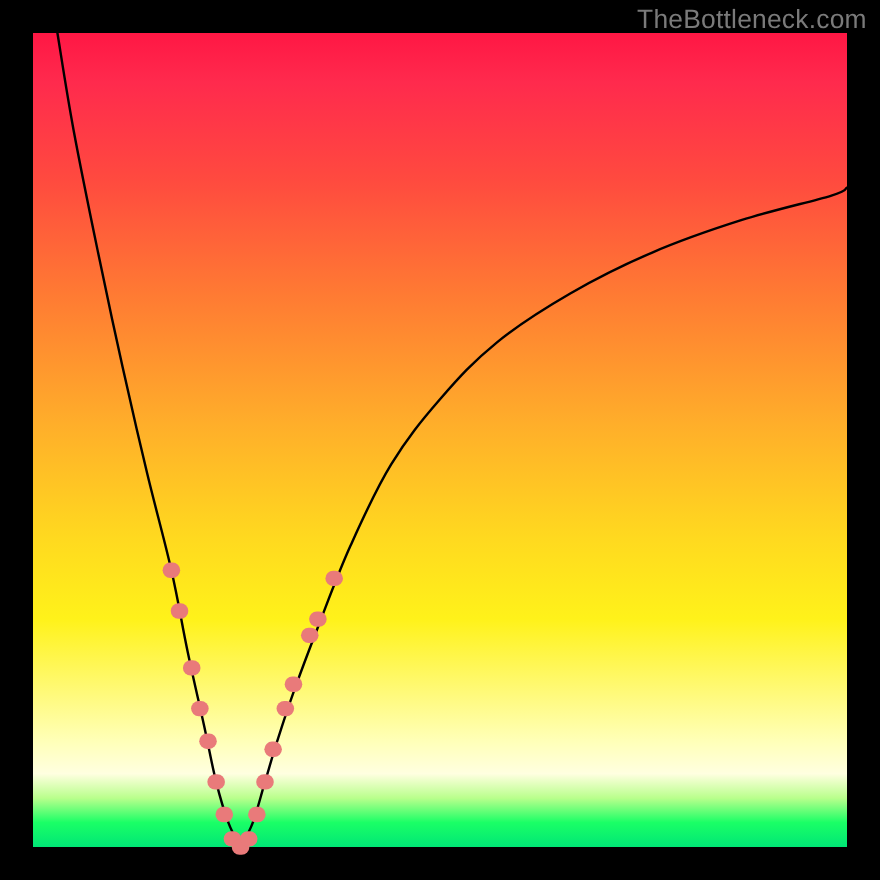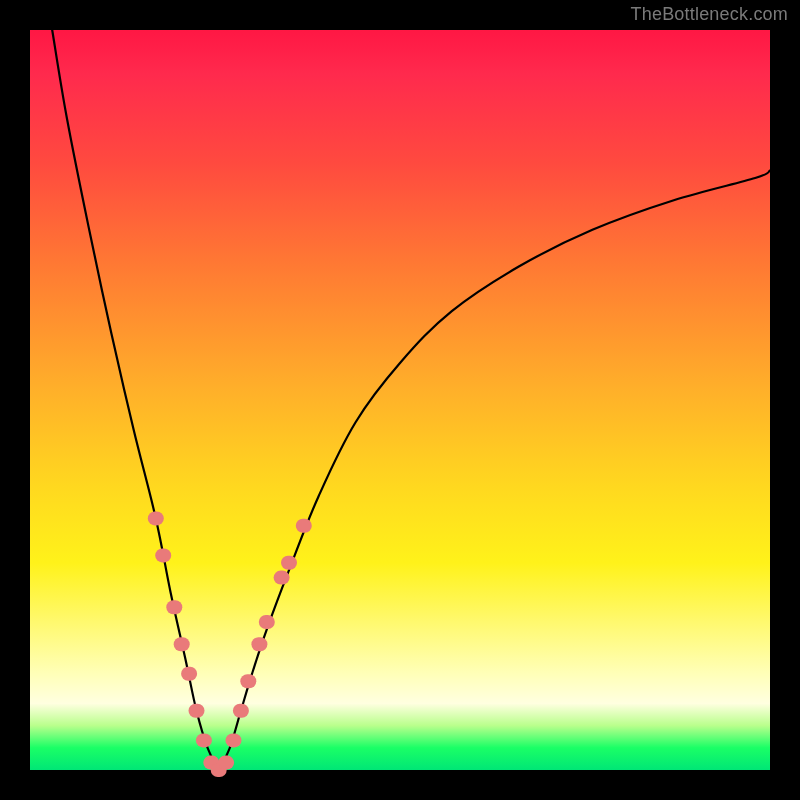--- a/index.html
+++ b/index.html
@@ -54,21 +54,21 @@
     fill: none;
     stroke: #000;
     stroke-width: 2.2;
     stroke-linecap: round;
   }
   .watermark {
     position: absolute;
     top: 4px;
     right: 12px;
     color: #7a7a7a;
-    font-size: 18px;
+    font-size: 24px;
     font-weight: 500;
     letter-spacing: 0.2px;
     user-select: none;
   }
 </style>
 </head>
 <body>
 
 <div class="frame">
   <div class="plot">

